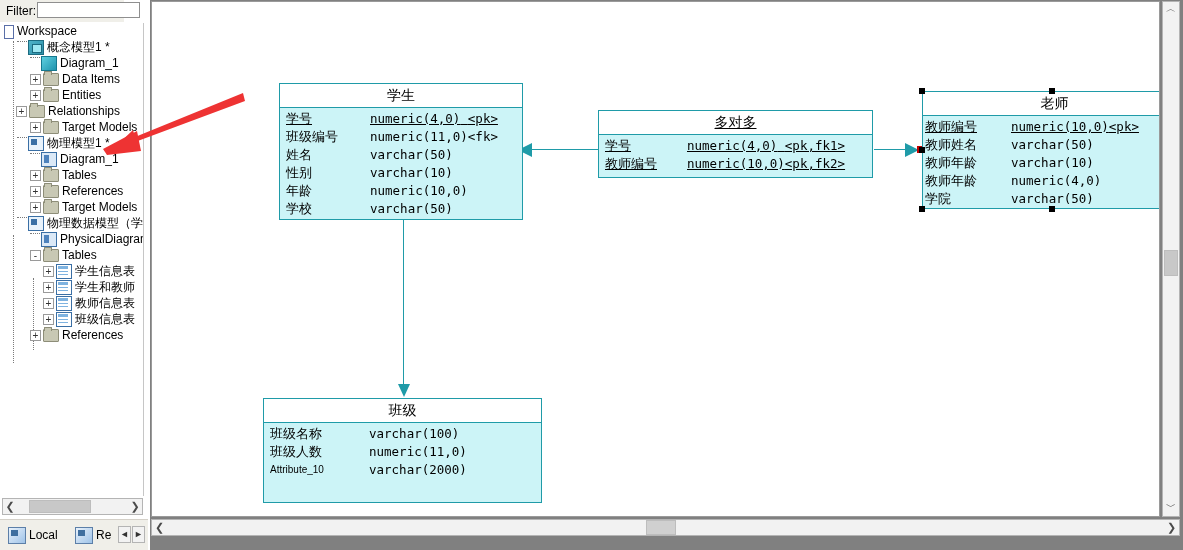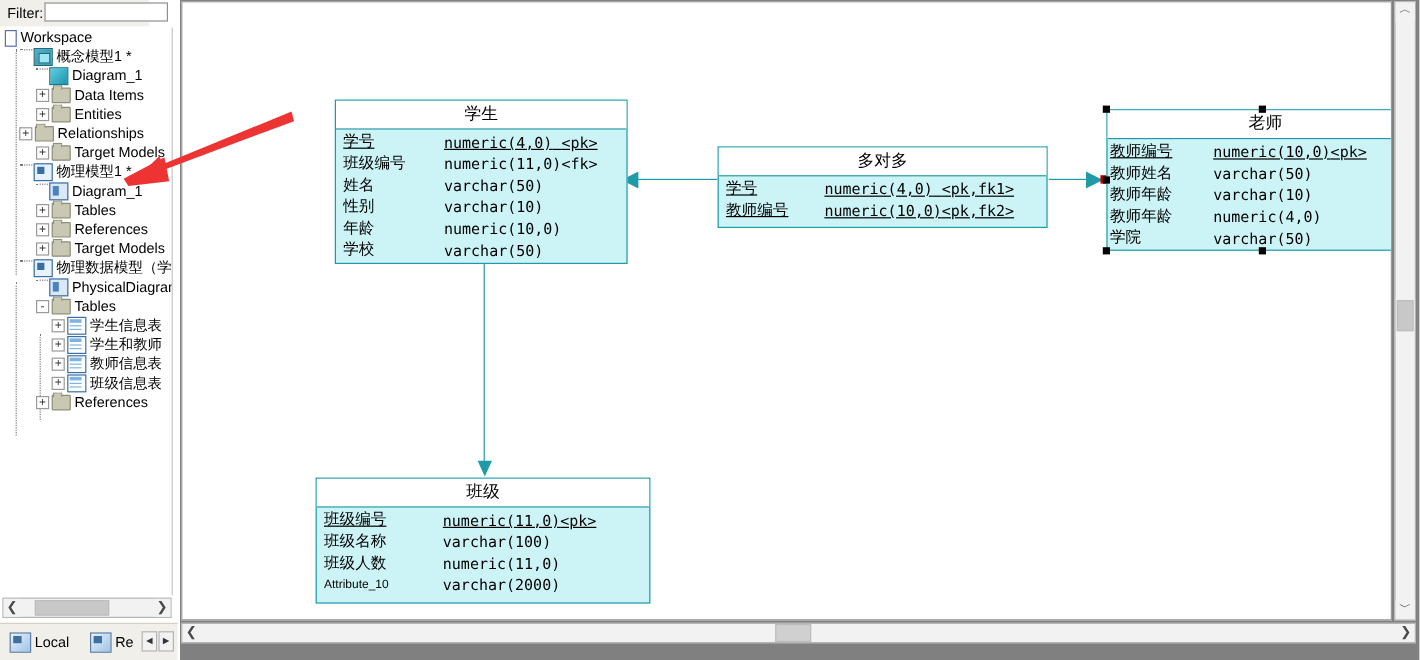--- a/index.html
+++ b/index.html
@@ -215,21 +215,21 @@
           </div>
           <div class="row">
             <span class="c1" style="width:90px">年龄</span><span class="c2">numeric(10,0)</span>
           </div>
           <div class="row">
             <span class="c1" style="width:90px">学校</span><span class="c2">varchar(50)</span>
           </div>
         </div>
       </div>
 
-      <div class="ent" style="left:446px;top:120px;width:275px;height:68px;">
+      <div class="ent" style="left:446px;top:108px;width:275px;height:68px;text-decoration:underline;">
         <div class="hdr">多对多</div>
         <div class="body">
           <div class="row pk">
             <span class="c1" style="width:88px">学号</span><span class="c2"><span>numeric(4,0)</span> <span>&lt;pk,fk1&gt;</span></span>
           </div>
           <div class="row pk">
             <span class="c1" style="width:88px">教师编号</span><span class="c2"><span>numeric(10,0)</span><span>&lt;pk,fk2&gt;</span></span>
           </div>
         </div>
       </div>
@@ -257,23 +257,20 @@
 
       <div class="handle" style="left:767px;top:86px;"></div>
       <div class="handle" style="left:897px;top:86px;"></div>
       <div class="handle" style="left:767px;top:145px;"></div>
       <div class="handle" style="left:767px;top:204px;"></div>
       <div class="handle" style="left:897px;top:204px;"></div>
 
       <div class="ent" style="left:111px;top:396px;width:279px;height:105px;">
         <div class="hdr">班级</div>
         <div class="body">
-          <div class="row pk">
-            <span class="c1" style="width:105px">班级编号</span><span class="c2"><span>numeric(11,0)</span><span>&lt;pk&gt;</span></span>
-          </div>
           <div class="row">
             <span class="c1" style="width:105px">班级名称</span><span class="c2">varchar(100)</span>
           </div>
           <div class="row">
             <span class="c1" style="width:105px">班级人数</span><span class="c2">numeric(11,0)</span>
           </div>
           <div class="row">
             <span class="c1" style="width:105px;font-family:Liberation Sans, sans-serif;font-size:10px">Attribute_10</span><span class="c2">varchar(2000)</span>
           </div>
         </div>

